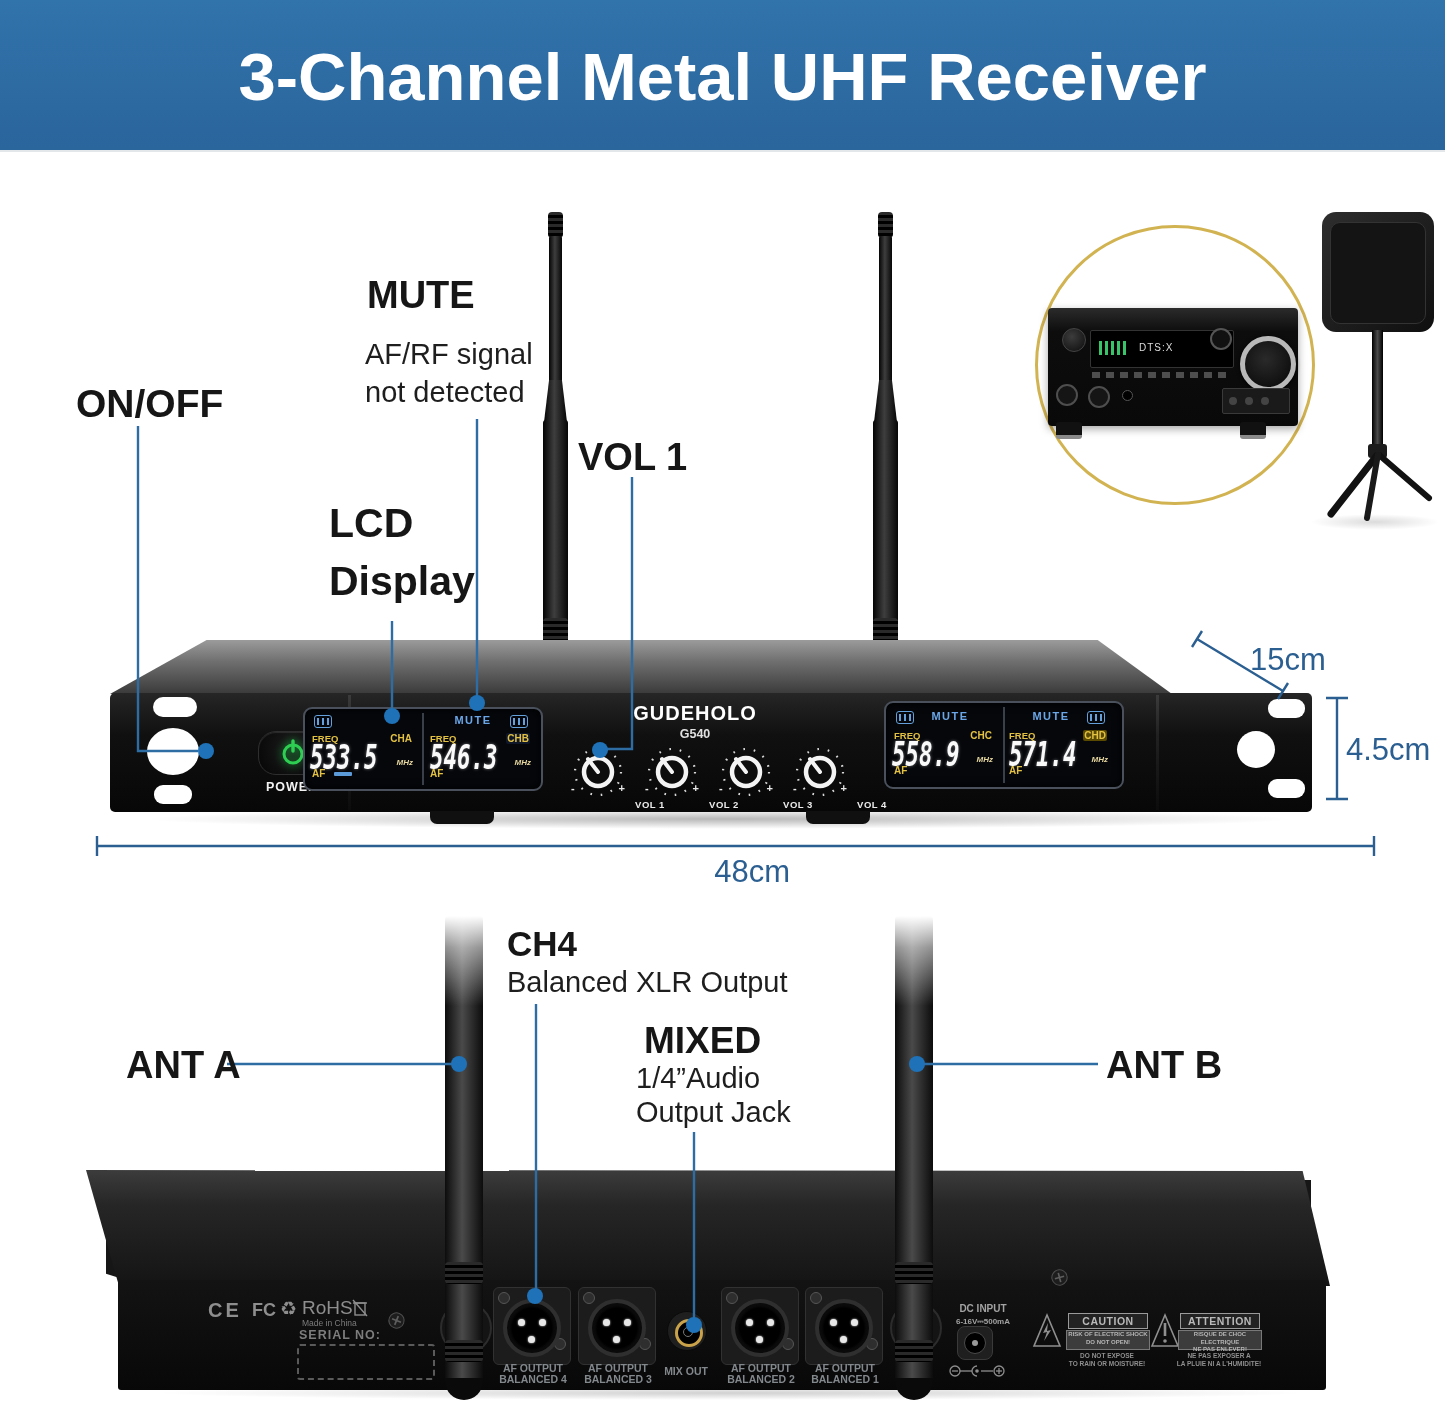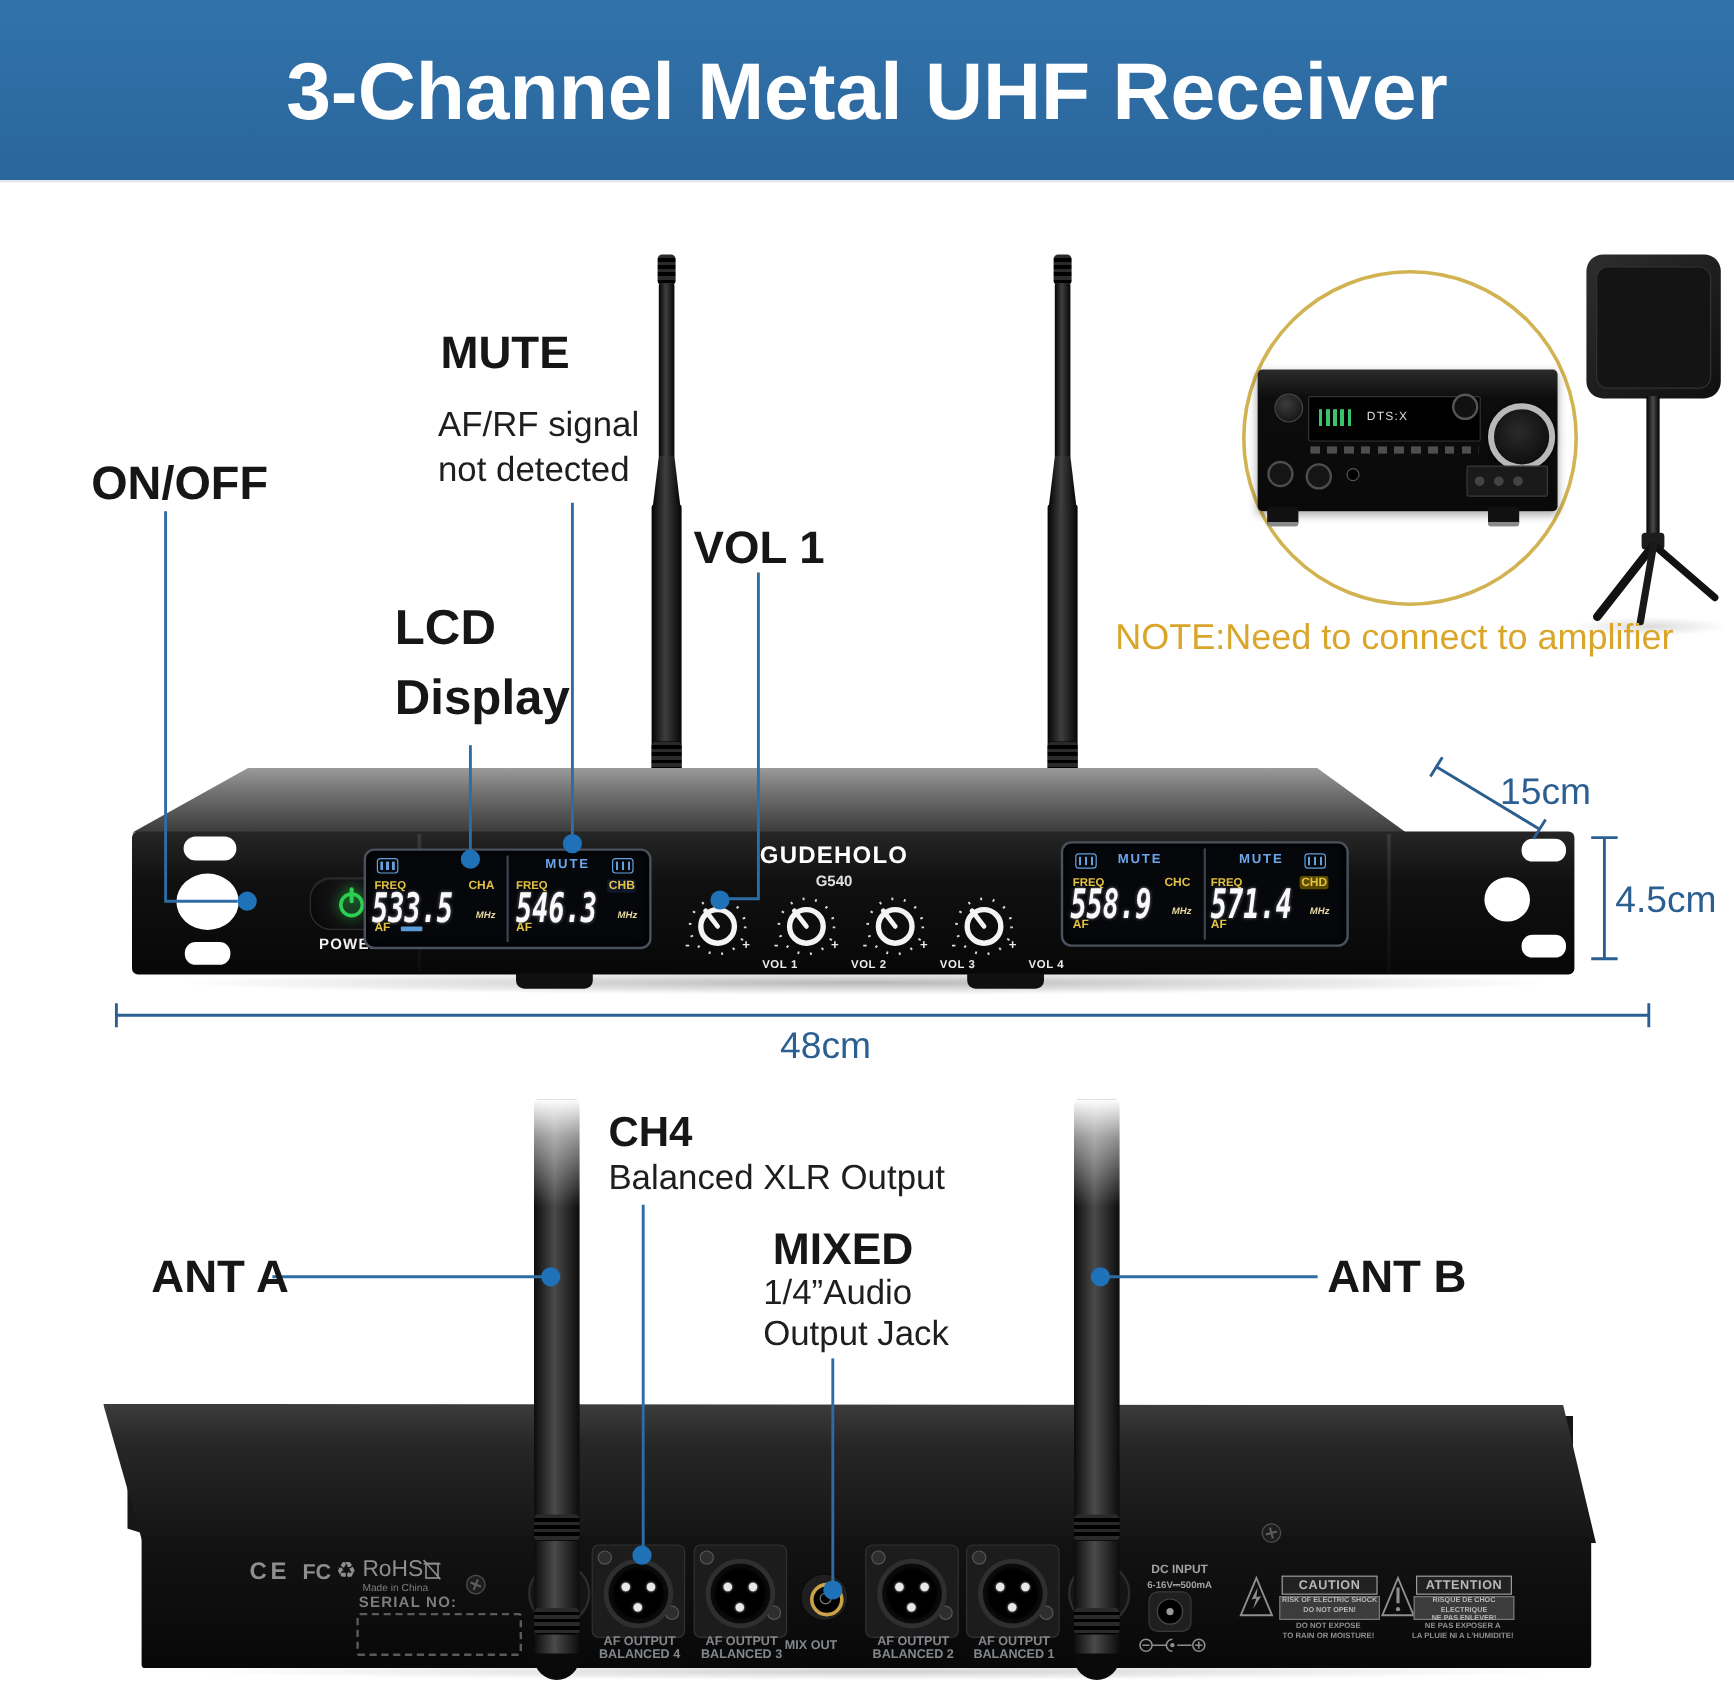--- a/index.html
+++ b/index.html
@@ -248,21 +248,21 @@
 </div>
 <div class="xlr-lb" style="left:576px;top:1363px">
   <span>AF OUTPUT</span><br>
   <span>BALANCED 3</span>
 </div>
 
 <div class="a" style="left:667px;top:1311px;width:38px;height:38px;border-radius:50%;background:#1f1f1f;border:1px solid #0a0a0a">
   <div class="a" style="left:7px;top:7px;width:22px;height:22px;border-radius:50%;border:3px solid #c9a24a;background:#000"></div>
   <div class="a" style="left:15px;top:15px;width:8px;height:8px;border-radius:50%;background:#000;border:1px solid #777"></div>
 </div>
-<div class="a" style="left:654px;top:1365px;width:64px;color:#83888d;font-size:10.5px;font-weight:bold">MIX OUT</div>
+<div class="a" style="left:654px;top:1365px;width:64px;text-align:center;color:#83888d;font-size:10.5px;font-weight:bold">MIX OUT</div>
 
 <div class="xlr" style="left:721px;top:1287px">
   <div class="scr" style="left:4px;top:4px"></div>
   <div class="scr" style="right:4px;bottom:14px"></div>
   <div class="big">
     <div class="pin" style="left:11px;top:16px"></div>
     <div class="pin" style="right:11px;top:16px"></div>
     <div class="pin" style="left:21px;bottom:10px"></div>
   </div>
 </div>
@@ -380,21 +380,20 @@
 <div class="a" style="left:1372px;top:330px;width:11px;height:122px;background:linear-gradient(90deg,#000,#4a4a4a,#000)"></div>
 <div class="a" style="left:1368px;top:444px;width:19px;height:14px;background:#1c1c1c;border-radius:3px"></div>
 <svg class="a" style="left:1305px;top:452px" width="140" height="82" viewBox="0 0 140 82">
   <line x1="73" y1="2" x2="26" y2="62" stroke="#121212" stroke-width="7" stroke-linecap="round"></line>
   <line x1="73" y1="2" x2="124" y2="46" stroke="#121212" stroke-width="6" stroke-linecap="round"></line>
   <line x1="73" y1="2" x2="62" y2="66" stroke="#1a1a1a" stroke-width="6" stroke-linecap="round"></line>
 </svg>
 <div class="a" style="left:1310px;top:514px;width:130px;height:16px;background:radial-gradient(ellipse at center,rgba(0,0,0,.14),rgba(0,0,0,0) 70%)"></div>
 
 <div class="a" style="left:898px;top:514px;width:528px">
-  <span class="note-line gold">NOTE:Need to connect to amplifier</span>
 </div>
 
 <svg class="a" style="left:0;top:0;pointer-events:none" width="1445" height="1404" viewBox="0 0 1445 1404">
   <g stroke="#2e6da4" stroke-width="2.4" fill="none">
     <path d="M138,426 L138,751 L198,751"></path>
     <path d="M477,419 L477,697"></path>
     <path d="M392,621 L392,709"></path>
     <path d="M632,477 L632,749 L607,749"></path>
     <path d="M536,1004 L536,1289"></path>
     <path d="M694,1132 L694,1318"></path>
@@ -434,13 +433,13 @@
 
 <div class="lbl" style="left:644px;top:1020px;font-size:37px">MIXED</div>
 <div class="lbl sub" style="left:636px;top:1062px;font-size:29px">1/4”Audio</div>
 <div class="lbl sub" style="left:636px;top:1096px;font-size:29px">Output Jack</div>
 
 <div class="lbl" style="left:126px;top:1044px;font-size:38px">ANT A</div>
 <div class="lbl" style="left:1106px;top:1044px;font-size:38px">ANT B</div>
 
 <div class="dim" style="left:1250px;top:642px">15cm</div>
 <div class="dim" style="left:1346px;top:732px">4.5cm</div>
-<div class="dim" style="left:650px;top:854px;width:140px;text-align:left">48cm</div>
+<div class="dim" style="left:650px;top:854px;width:140px;text-align:right">48cm</div>
 
 </body></html>

